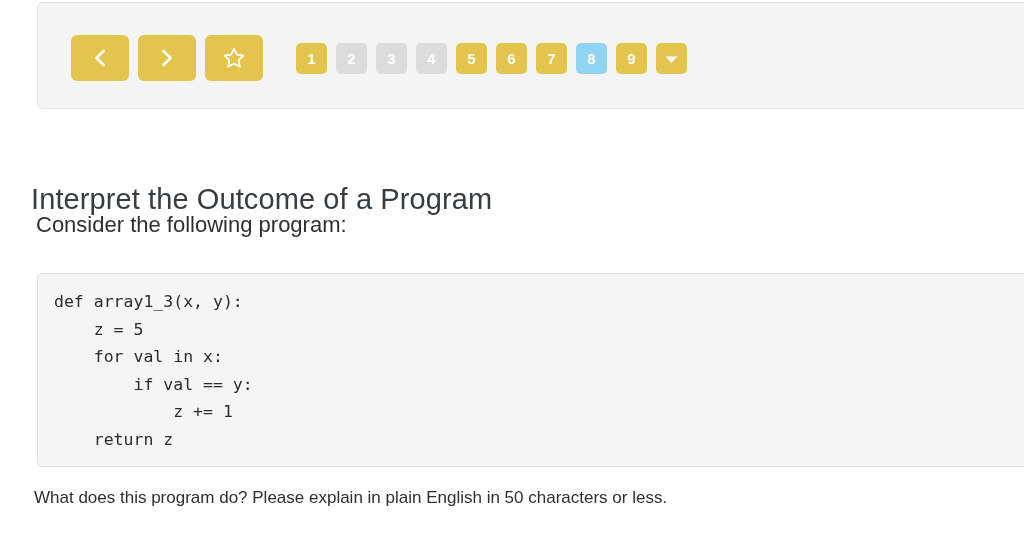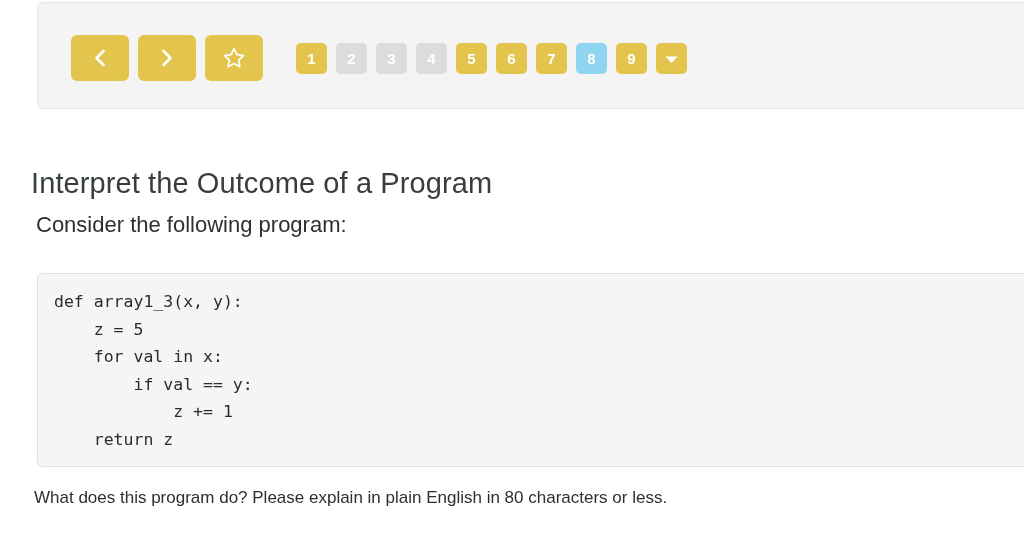--- a/index.html
+++ b/index.html
@@ -77,21 +77,21 @@
   }
   .page-btn.state-yellow  { background: #e3c44c; }
   .page-btn.state-gray    { background: #dcdcdc; }
   .page-btn.state-current { background: #8fd4f0; }
   .page-btn.state-caret   { background: #e3c44c; margin-right: 0; }
 
   
   #page-title {
     position: absolute;
     left: 31px;
-    top: 148px;
+    top: 164px;
     font-size: 29px;
     font-weight: 300;
     color: #373d41;
     letter-spacing: 0.1px;
     white-space: nowrap;
   }
 
   
   #intro-text {
     position: absolute;
@@ -195,13 +195,13 @@
 
 <div id="code-block">
   <pre id="code-text">def array1_3(x, y):
     z = 5
     for val in x:
         if val == y:
             z += 1
     return z</pre>
 </div>
 
-<div id="question-text">What does this program do? Please explain in plain English in 80 characters or less.</div>
+<div id="question-text">What does this program do? Please explain in plain English in 50 characters or less.</div>
 
 </body></html>

